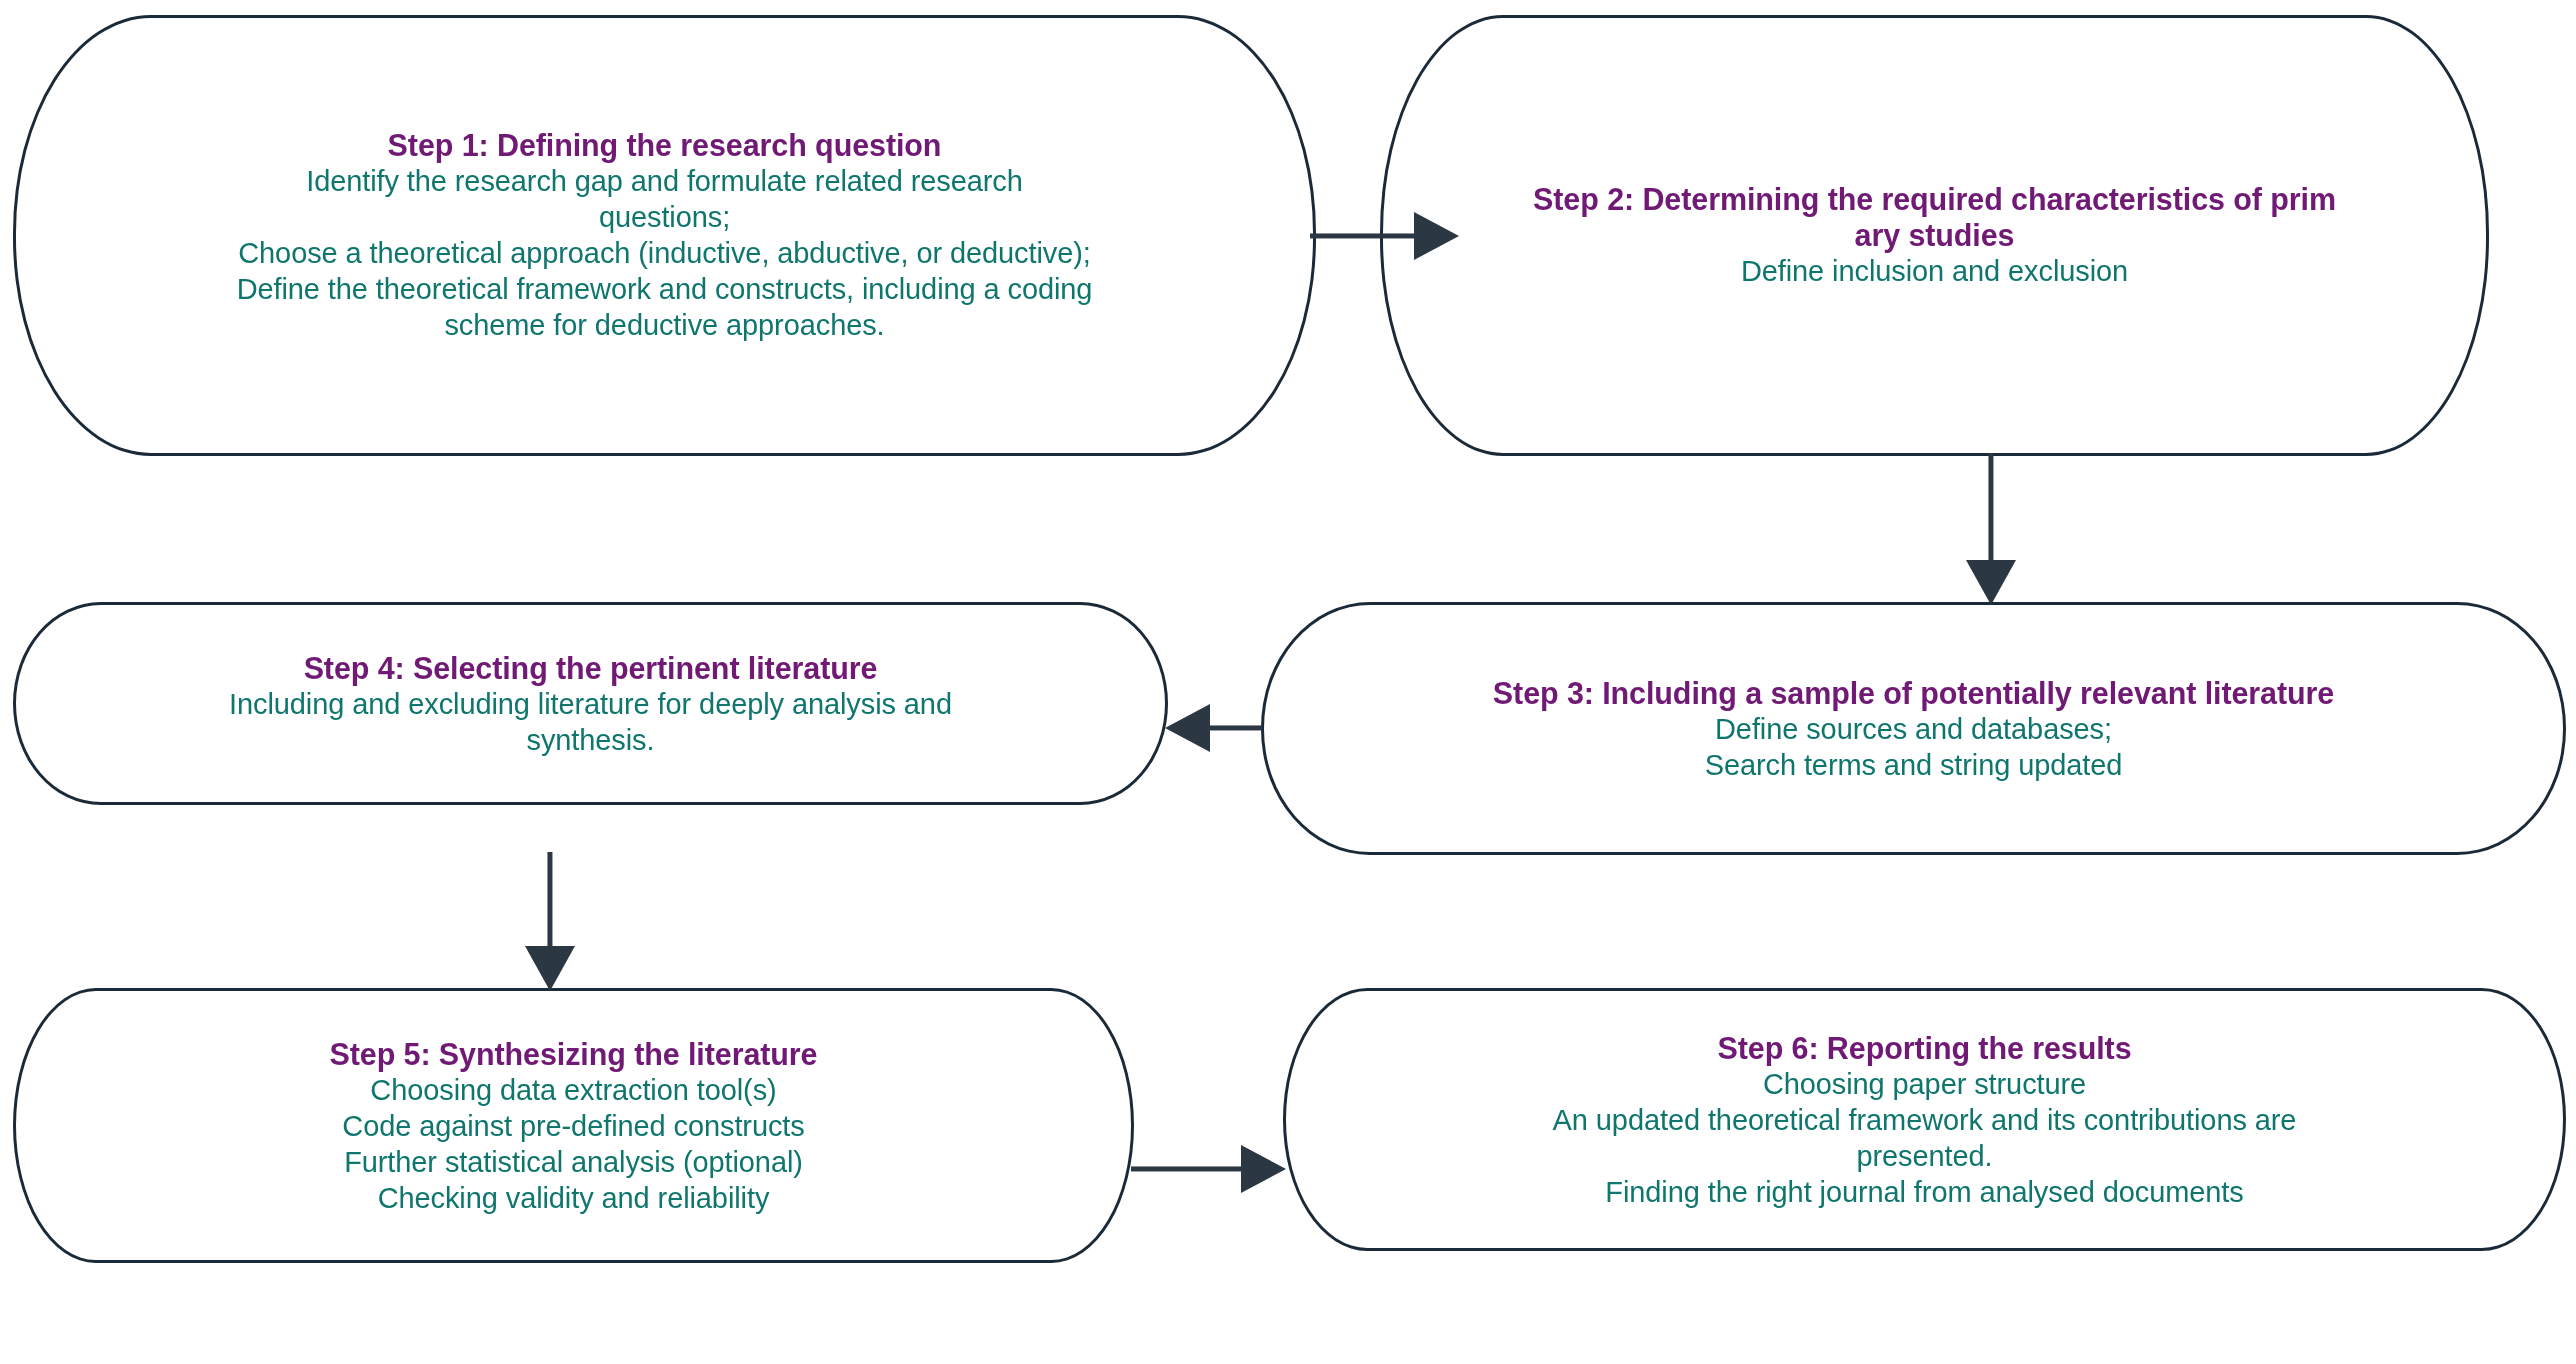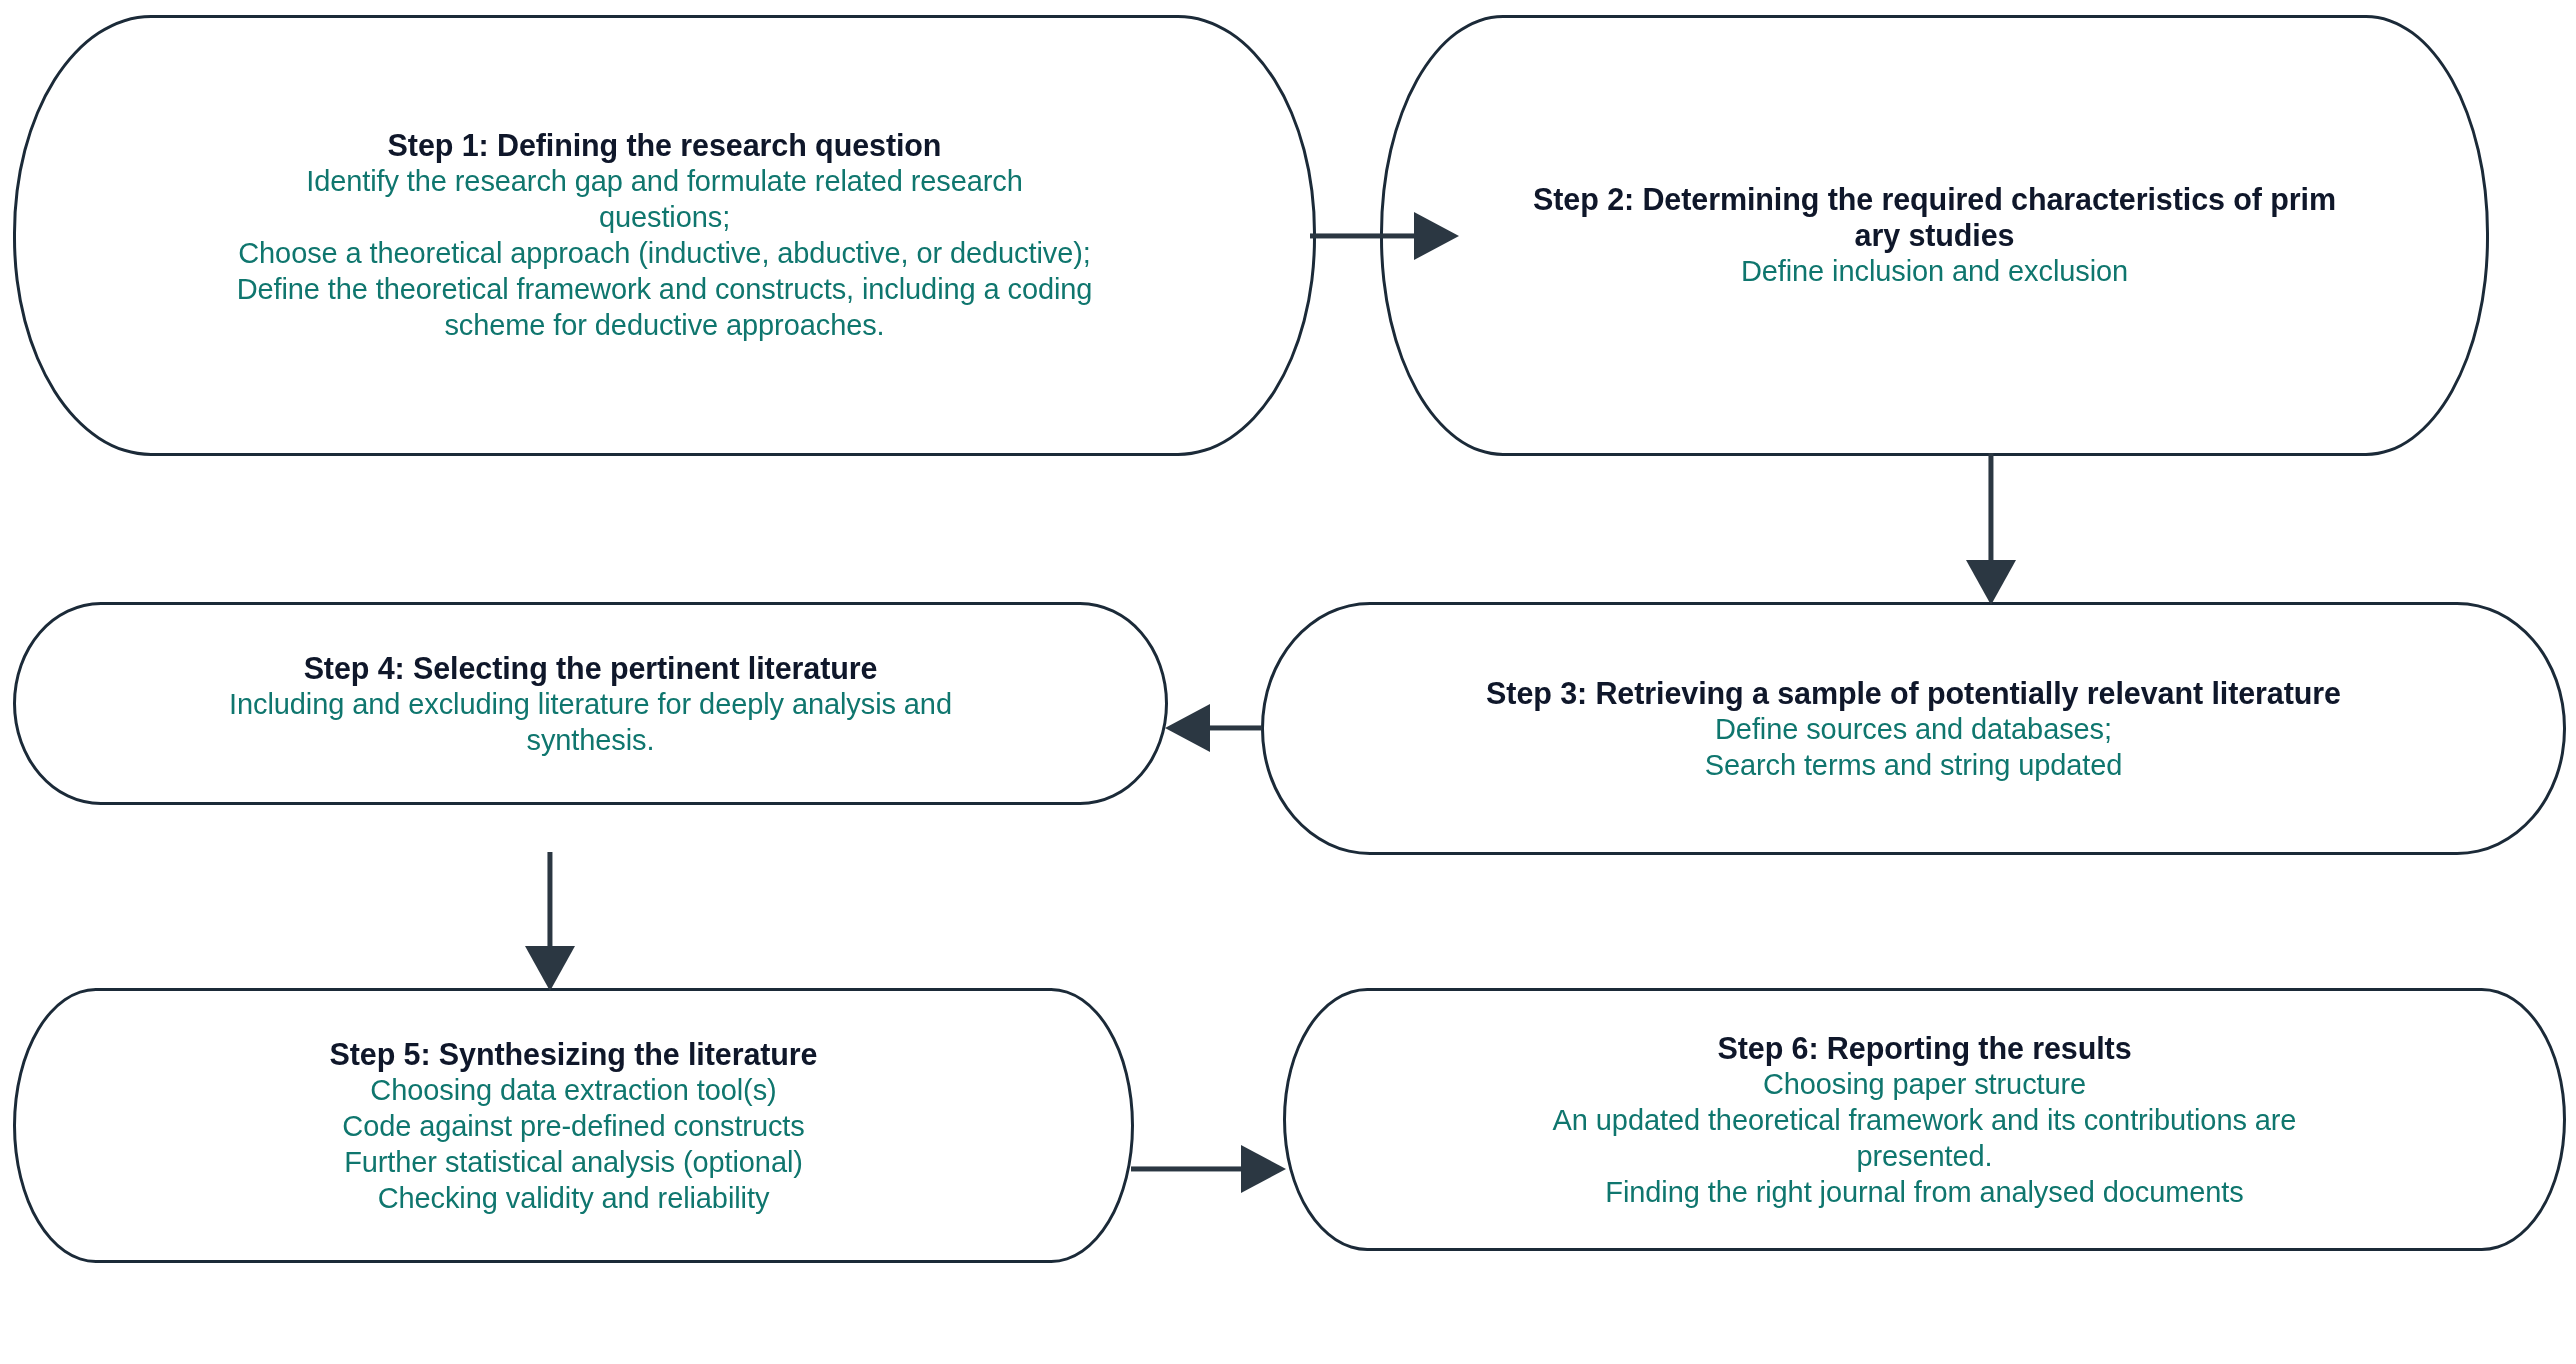--- a/index.html
+++ b/index.html
@@ -33,21 +33,21 @@
     text-align: center;
     color: #1a1a1a;
     padding: 0 10.2px;
   }
   .node .title {
     font-weight: 700;
     font-size: 30.5px;
     line-height: 36px;
     letter-spacing: -0.1px;
     white-space: pre-line;
-    color: #0f172a;
+    color: #701a75;
   }
   .node .body {
     font-weight: 400;
     font-size: 29px;
     line-height: 36px;
     letter-spacing: -0.1px;
     white-space: pre-line;
     color: #0f766e;
   }
 
@@ -138,21 +138,21 @@
 scheme for deductive approaches.</div>
   </div>
 
   <div class="node" id="node-step2">
     <div class="title">Step 2: Determining the required characteristics of prim
 ary studies</div>
     <div class="body">Define inclusion and exclusion</div>
   </div>
 
   <div class="node" id="node-step3">
-    <div class="title">Step 3: Retrieving a sample of potentially relevant literature</div>
+    <div class="title">Step 3: Including a sample of potentially relevant literature</div>
     <div class="body">Define sources and databases;
 Search terms and string updated</div>
   </div>
 
   <div class="node" id="node-step4">
     <div class="title">Step 4: Selecting the pertinent literature</div>
     <div class="body">Including and excluding literature for deeply analysis and
 synthesis.</div>
   </div>
 

